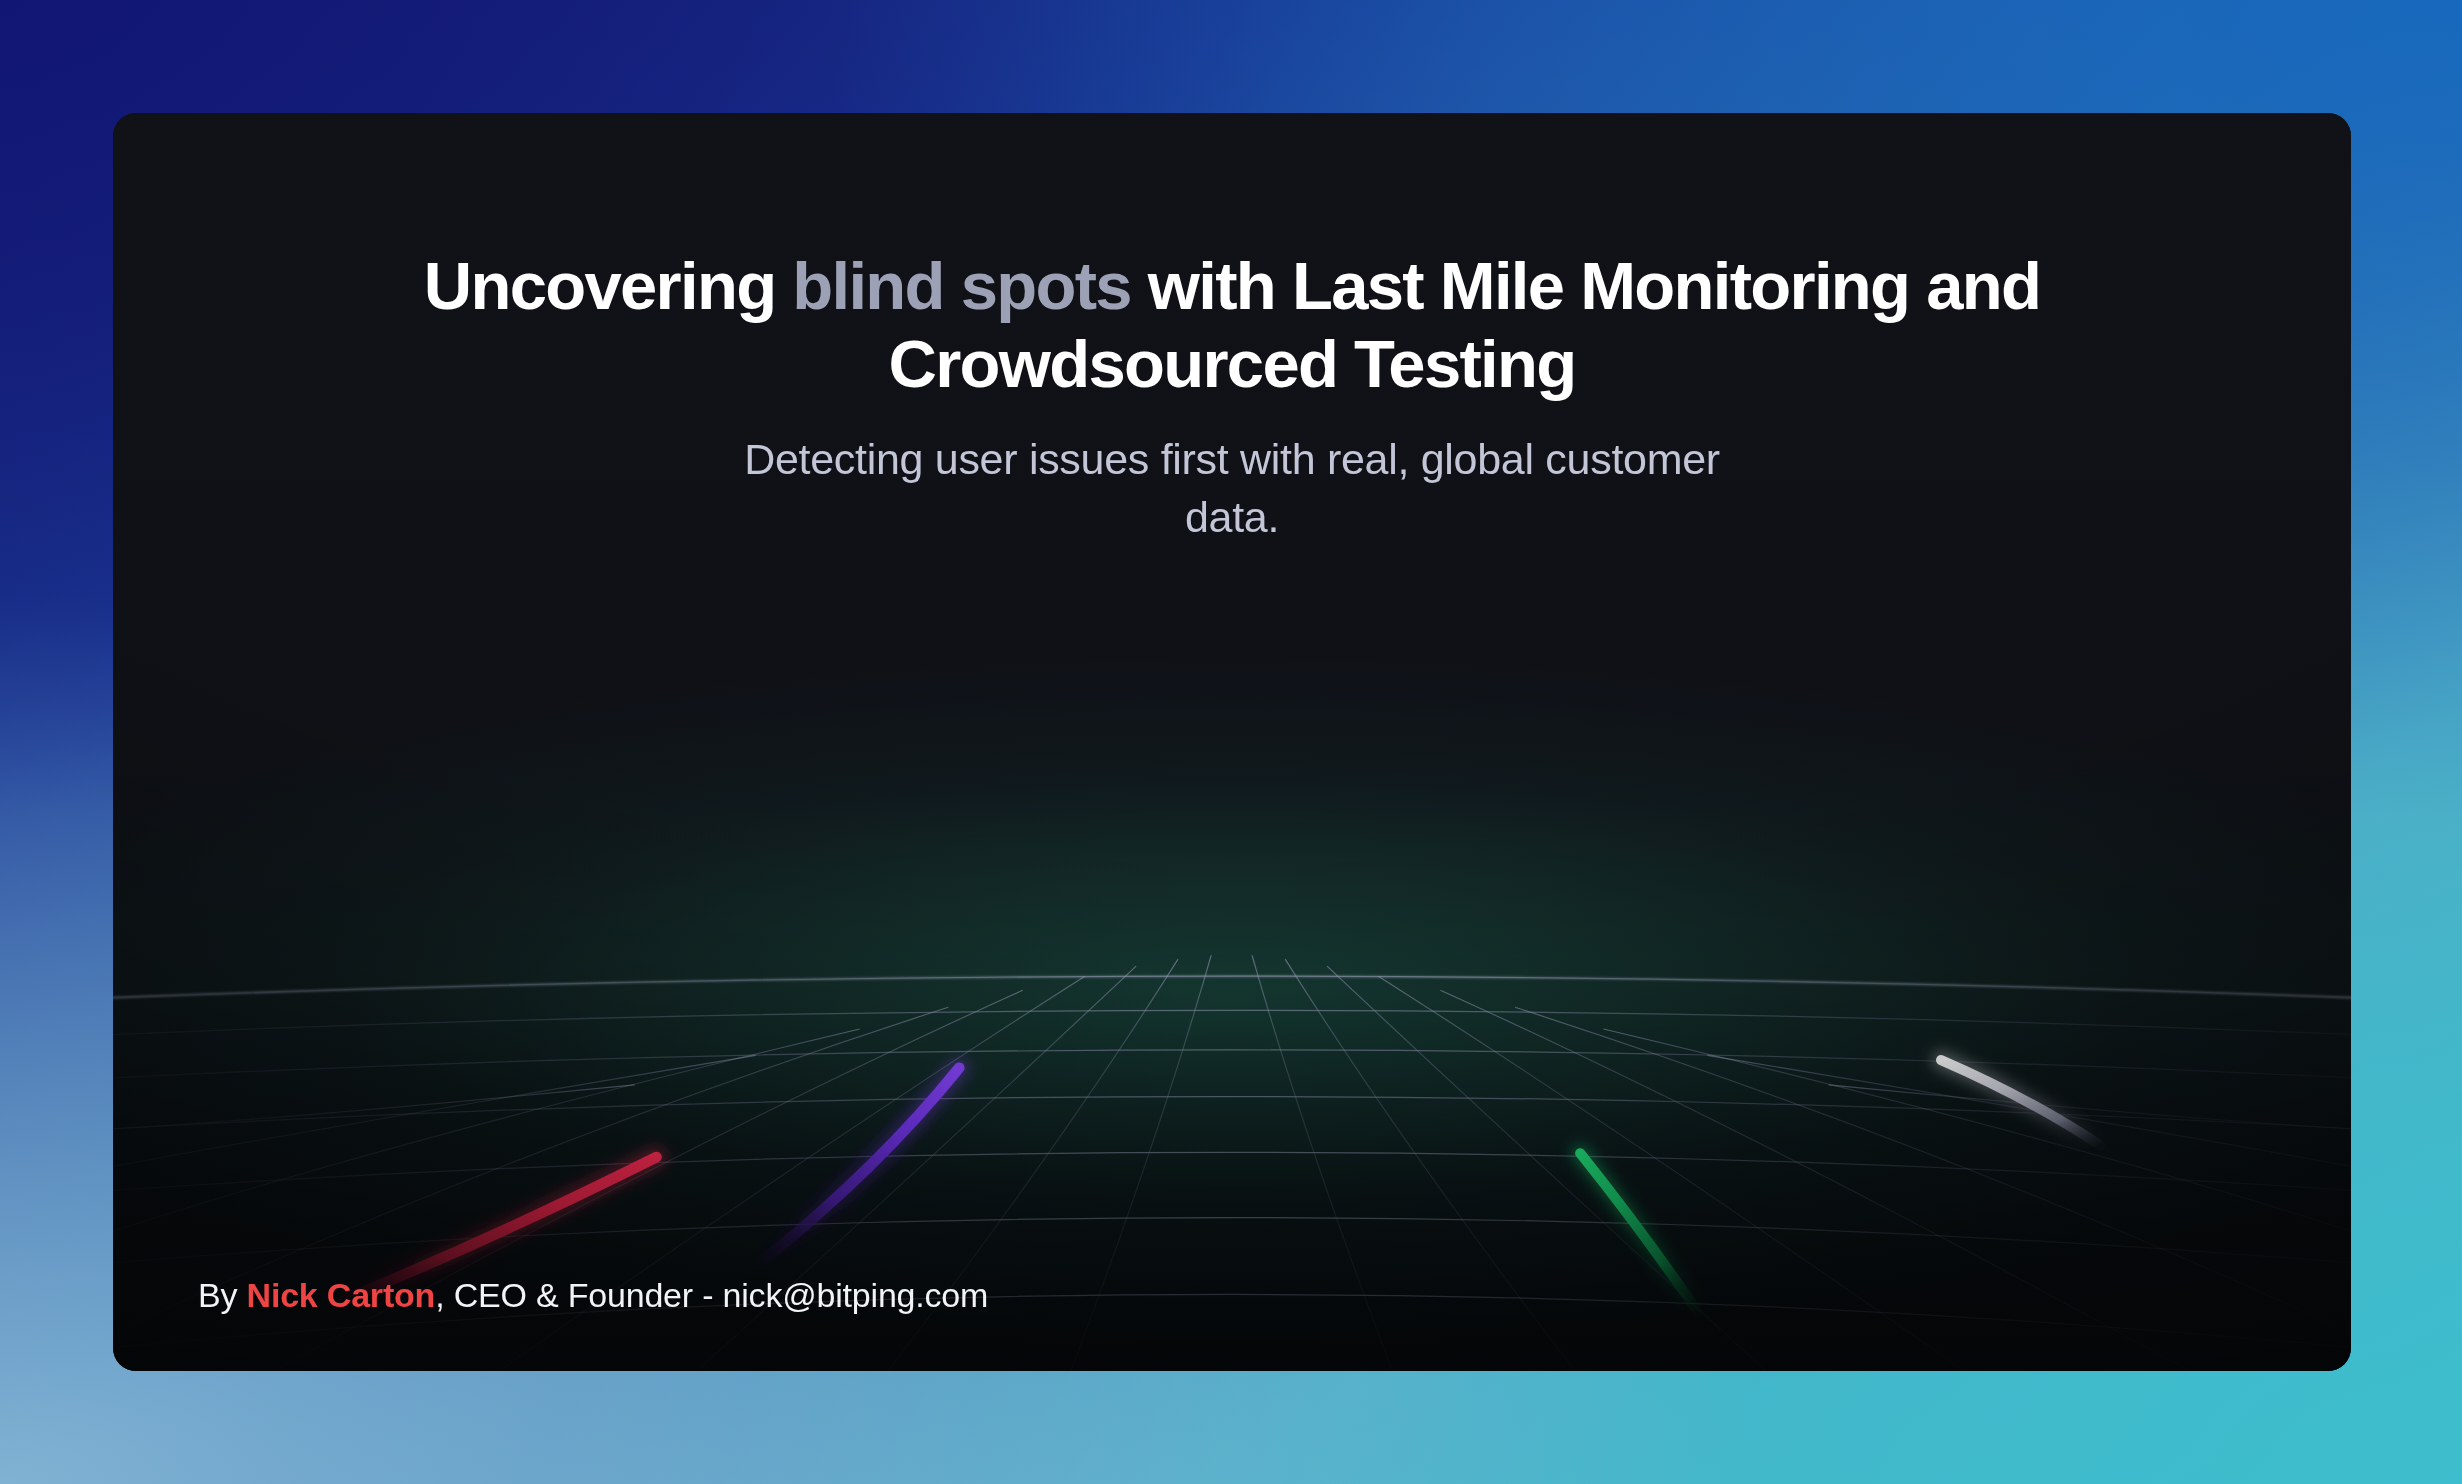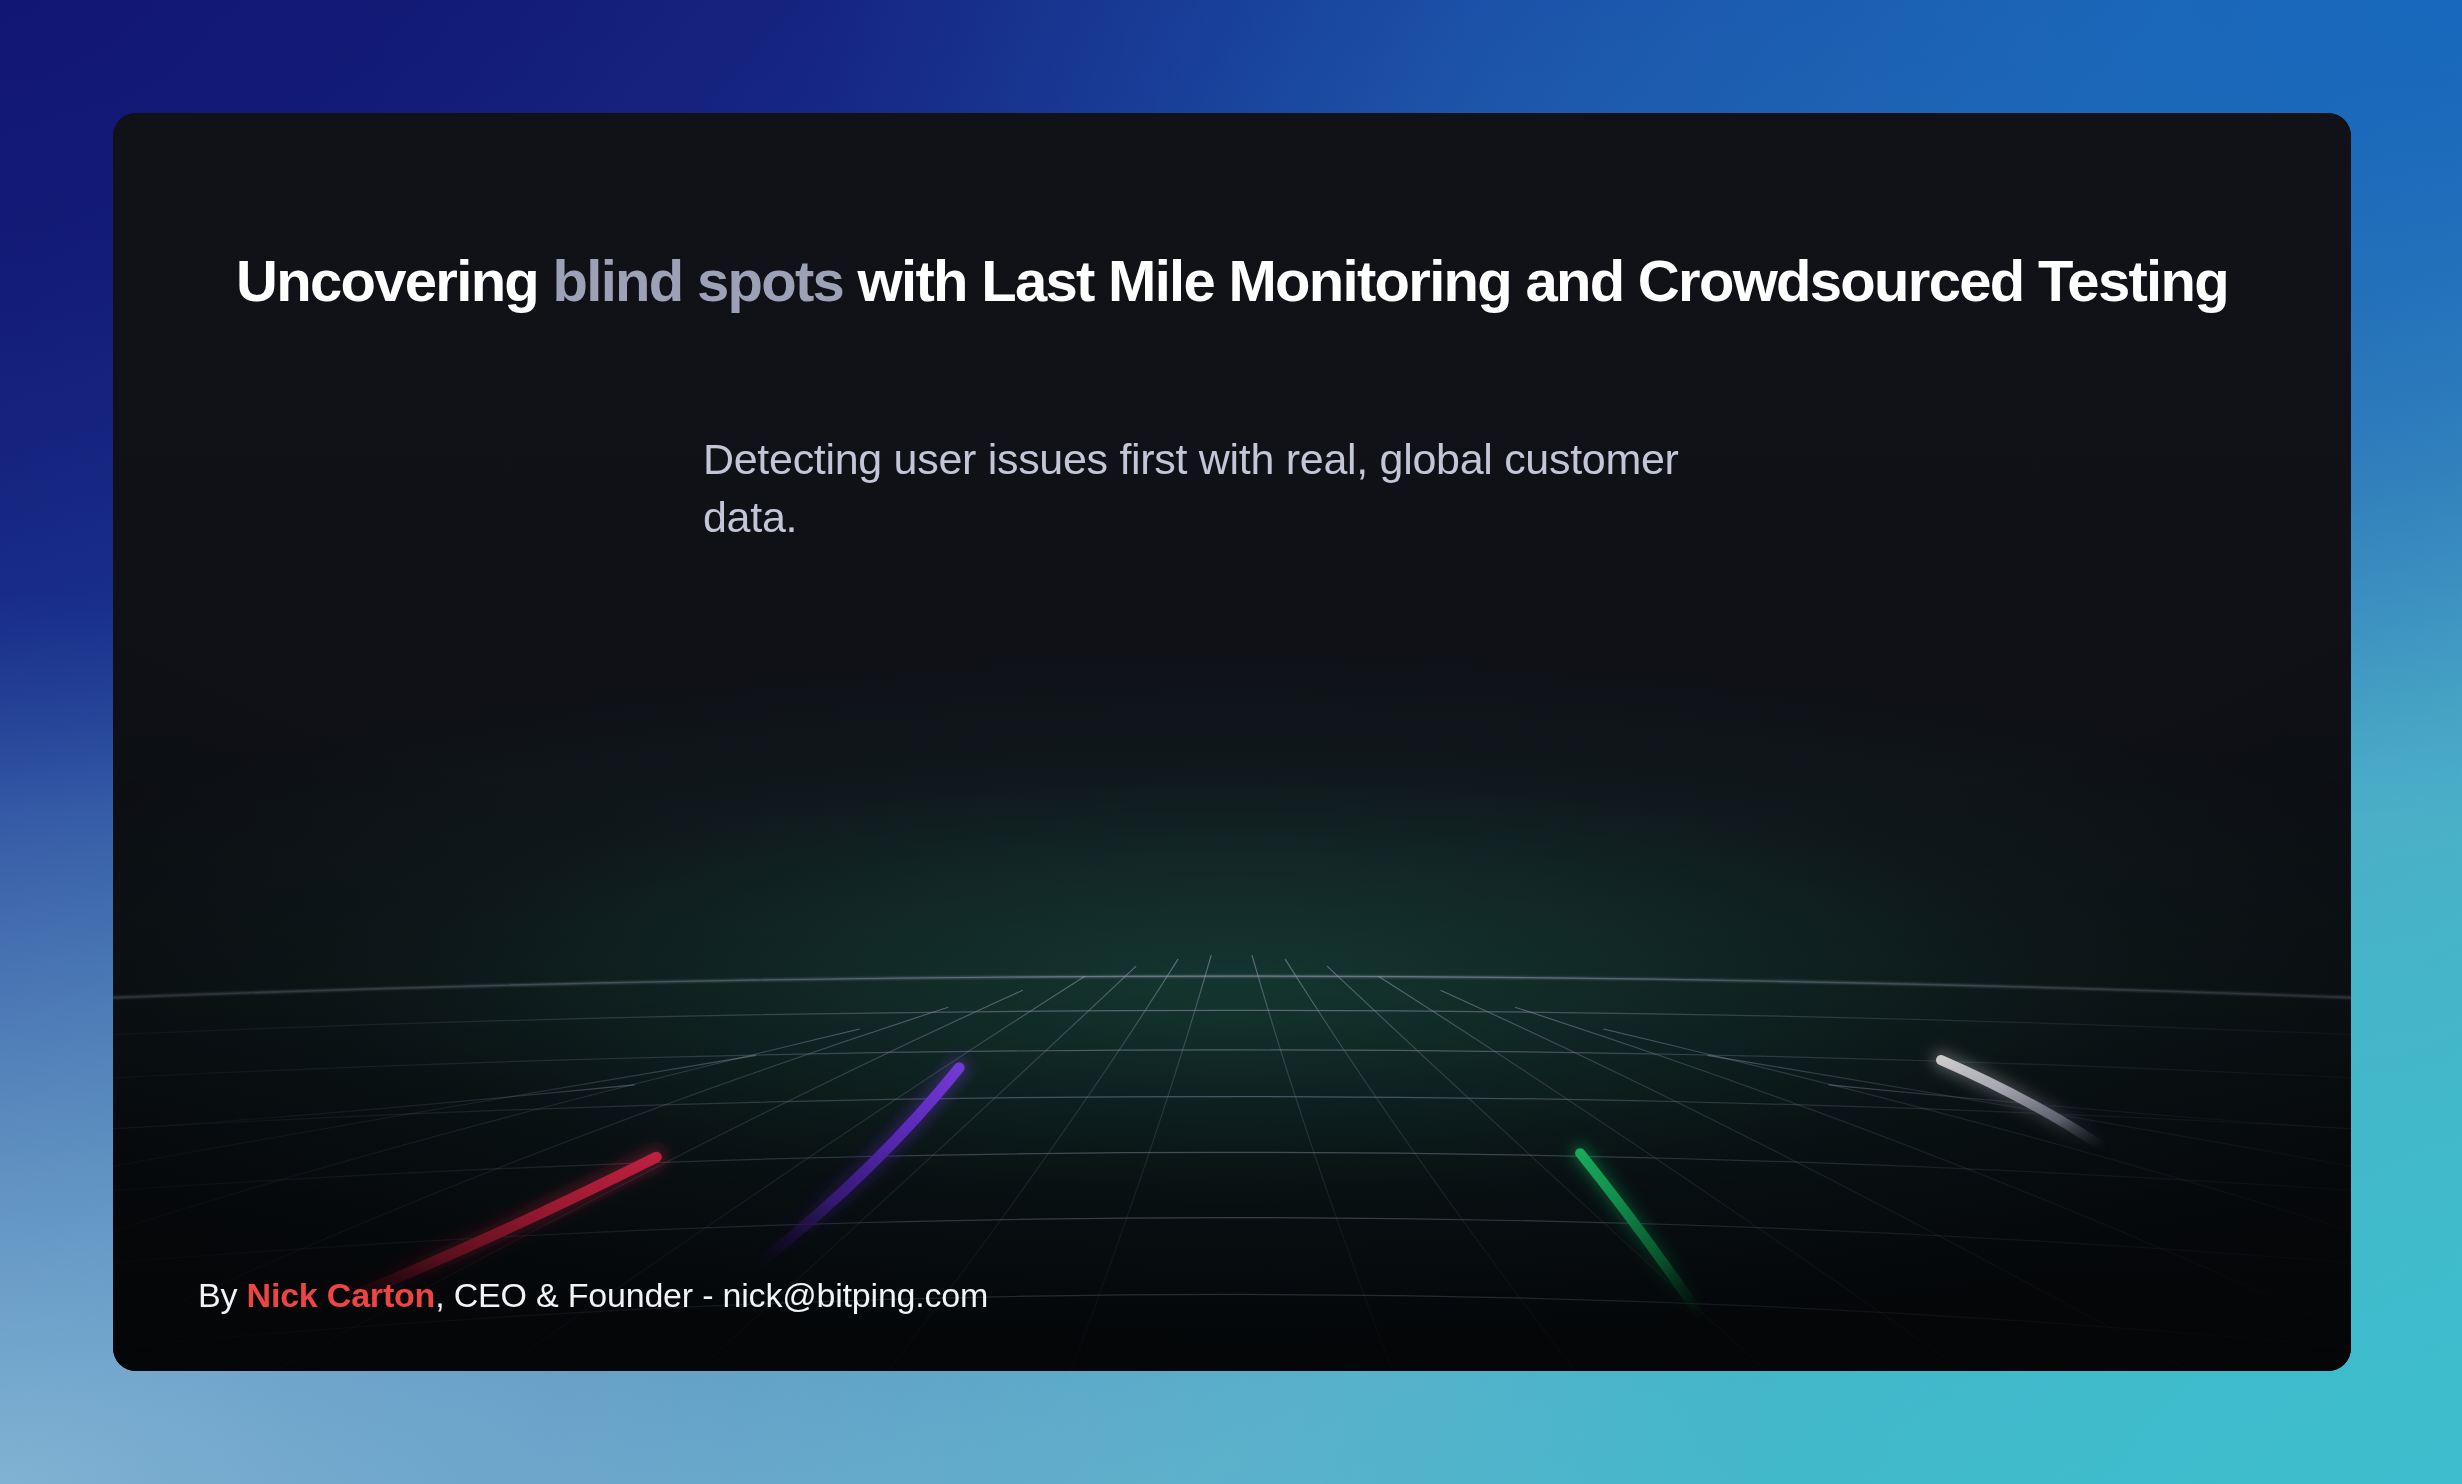--- a/index.html
+++ b/index.html
@@ -70,32 +70,33 @@
   svg.art{ display:block; }
 
   
   #text-layer{
     position:absolute; inset:0; z-index:5;
   }
   #headline{
     position:absolute;
     left:0; right:0; top:134px;
     text-align:center;
-    font-size:58px;
+    font-size:67px;
     font-weight:800;
     line-height:1.17;
     letter-spacing:-1.7px;
     color:#ffffff;
     padding:0 93px;
   }
   #headline .hl{ color:#9ca1b6; }
 
   #subtitle{
     position:absolute;
     left:0; right:0; top:318px;
+    text-align:center;
     font-size:43px;
     font-weight:400;
     line-height:1.34;
     letter-spacing:-0.3px;
     color:#c3c6d6;
     padding:0 590px;
   }
 
   #byline{
     position:absolute;

